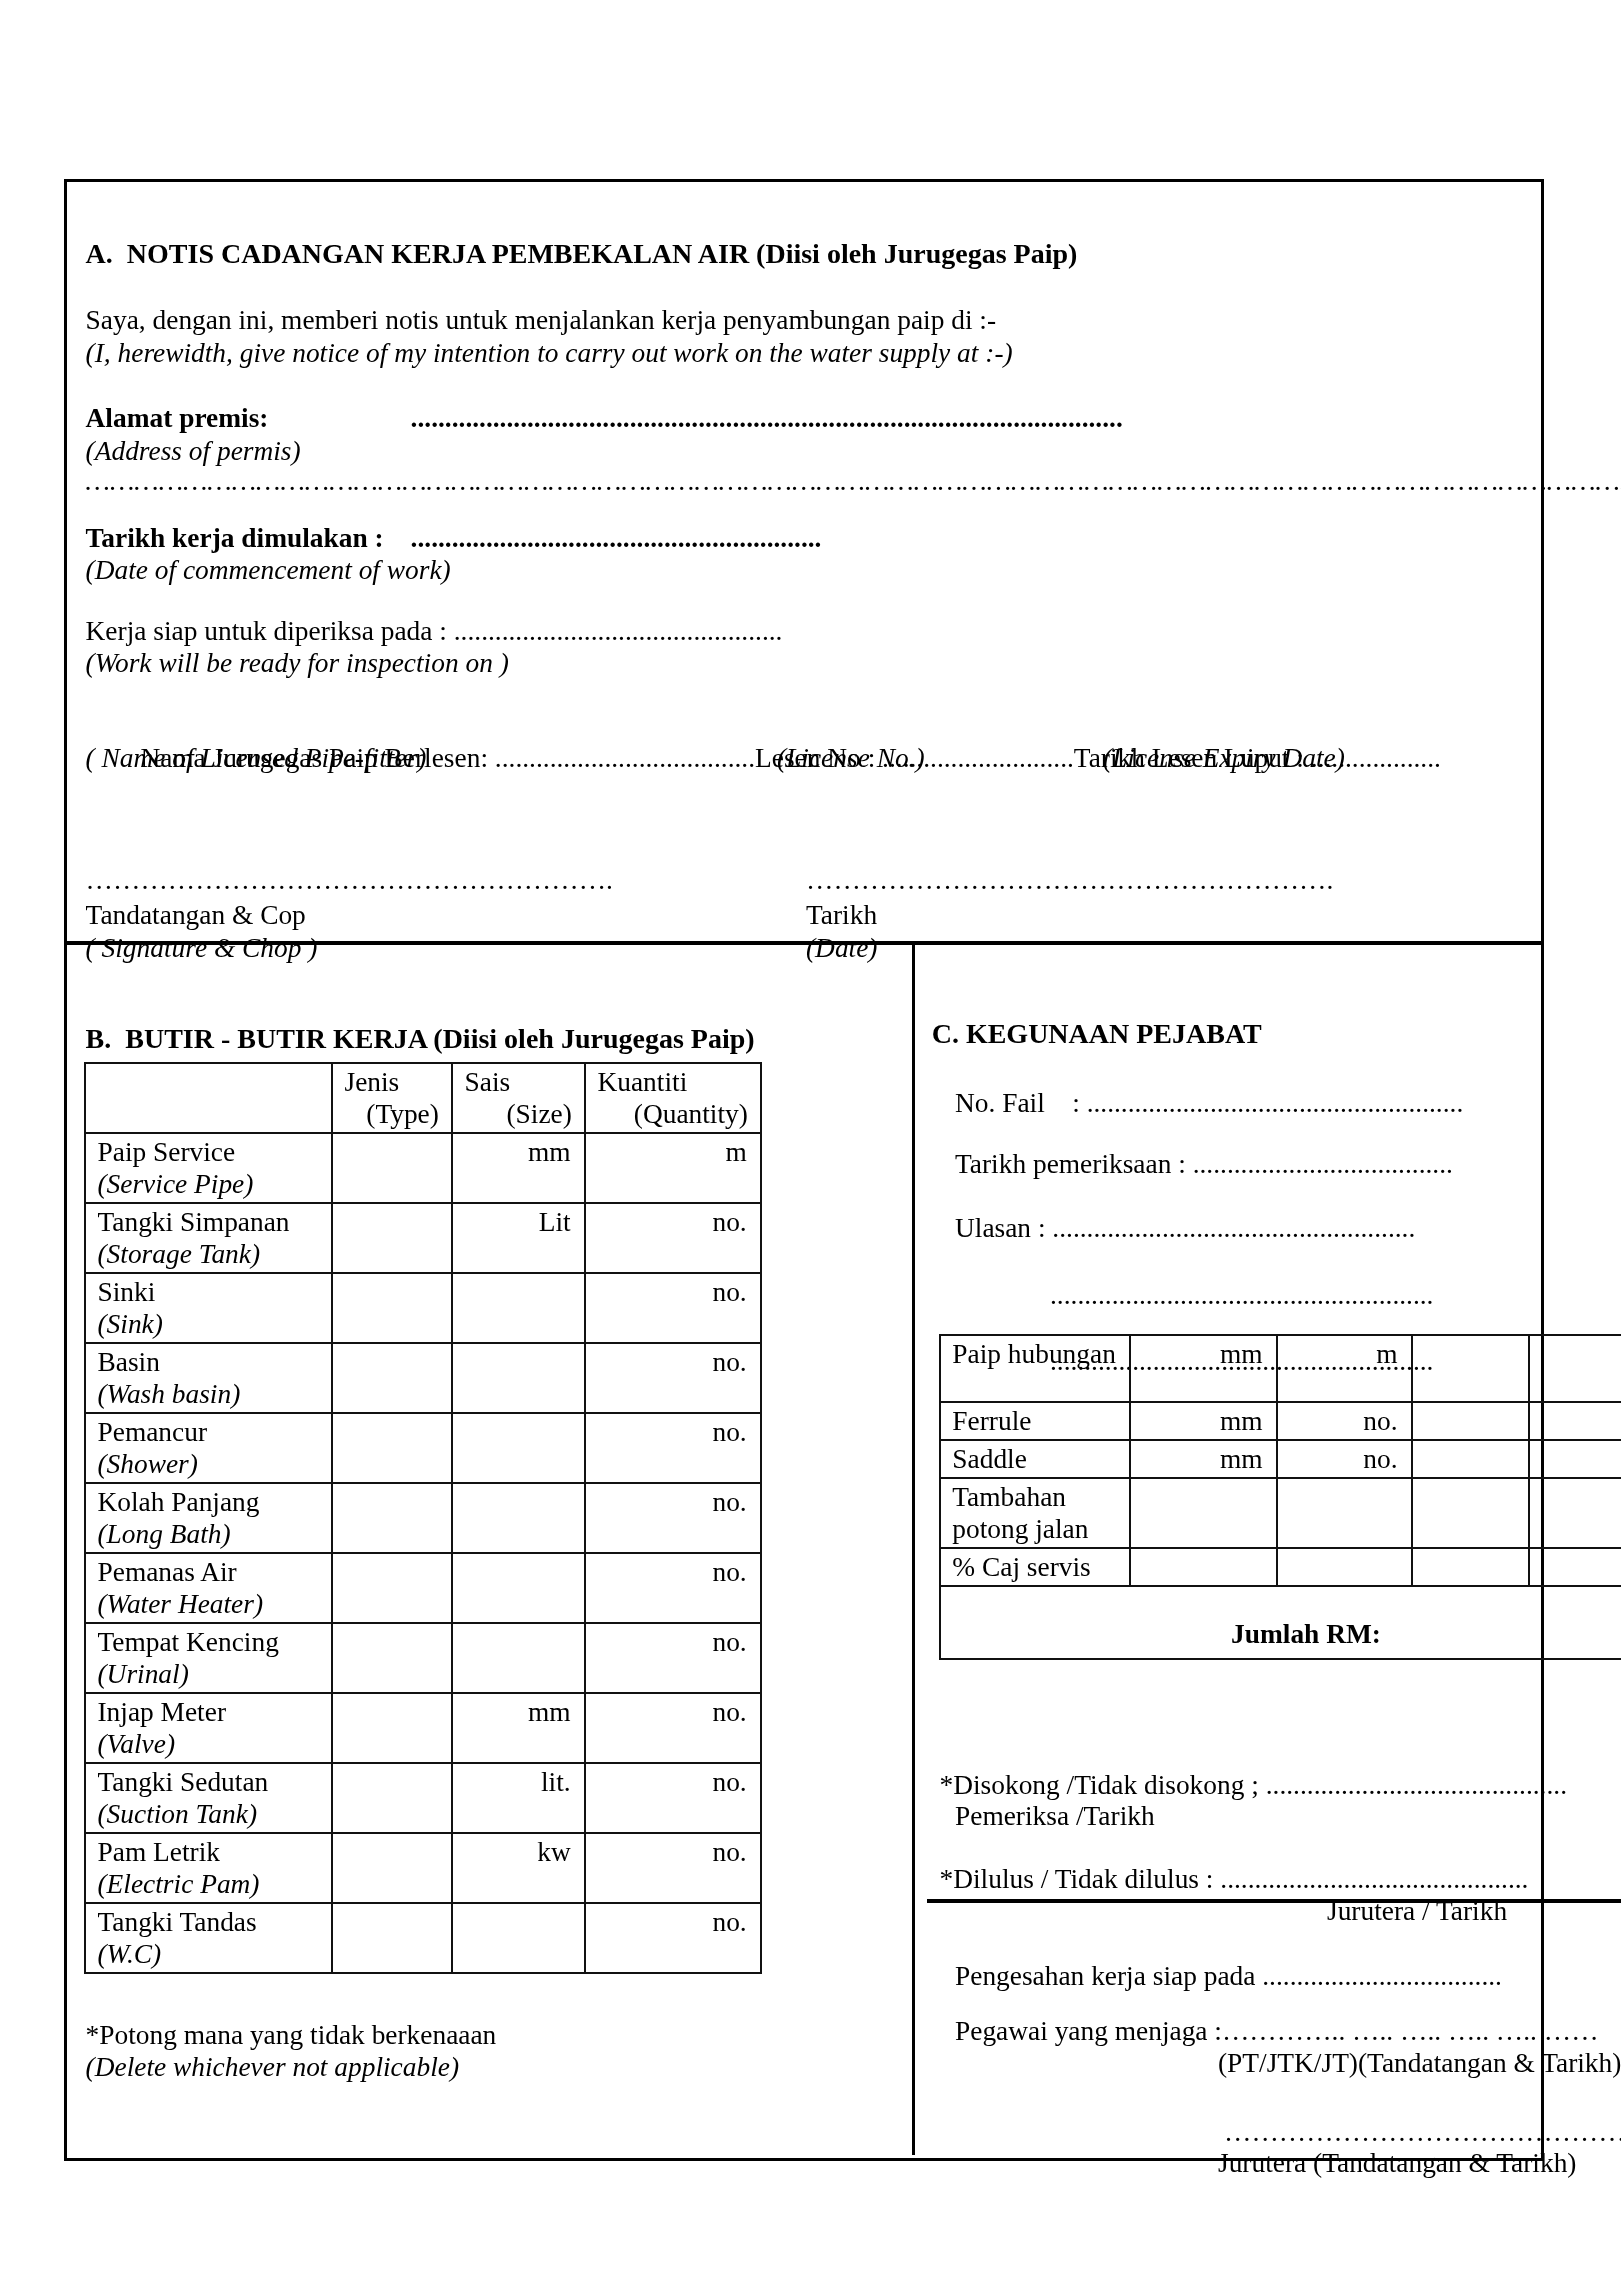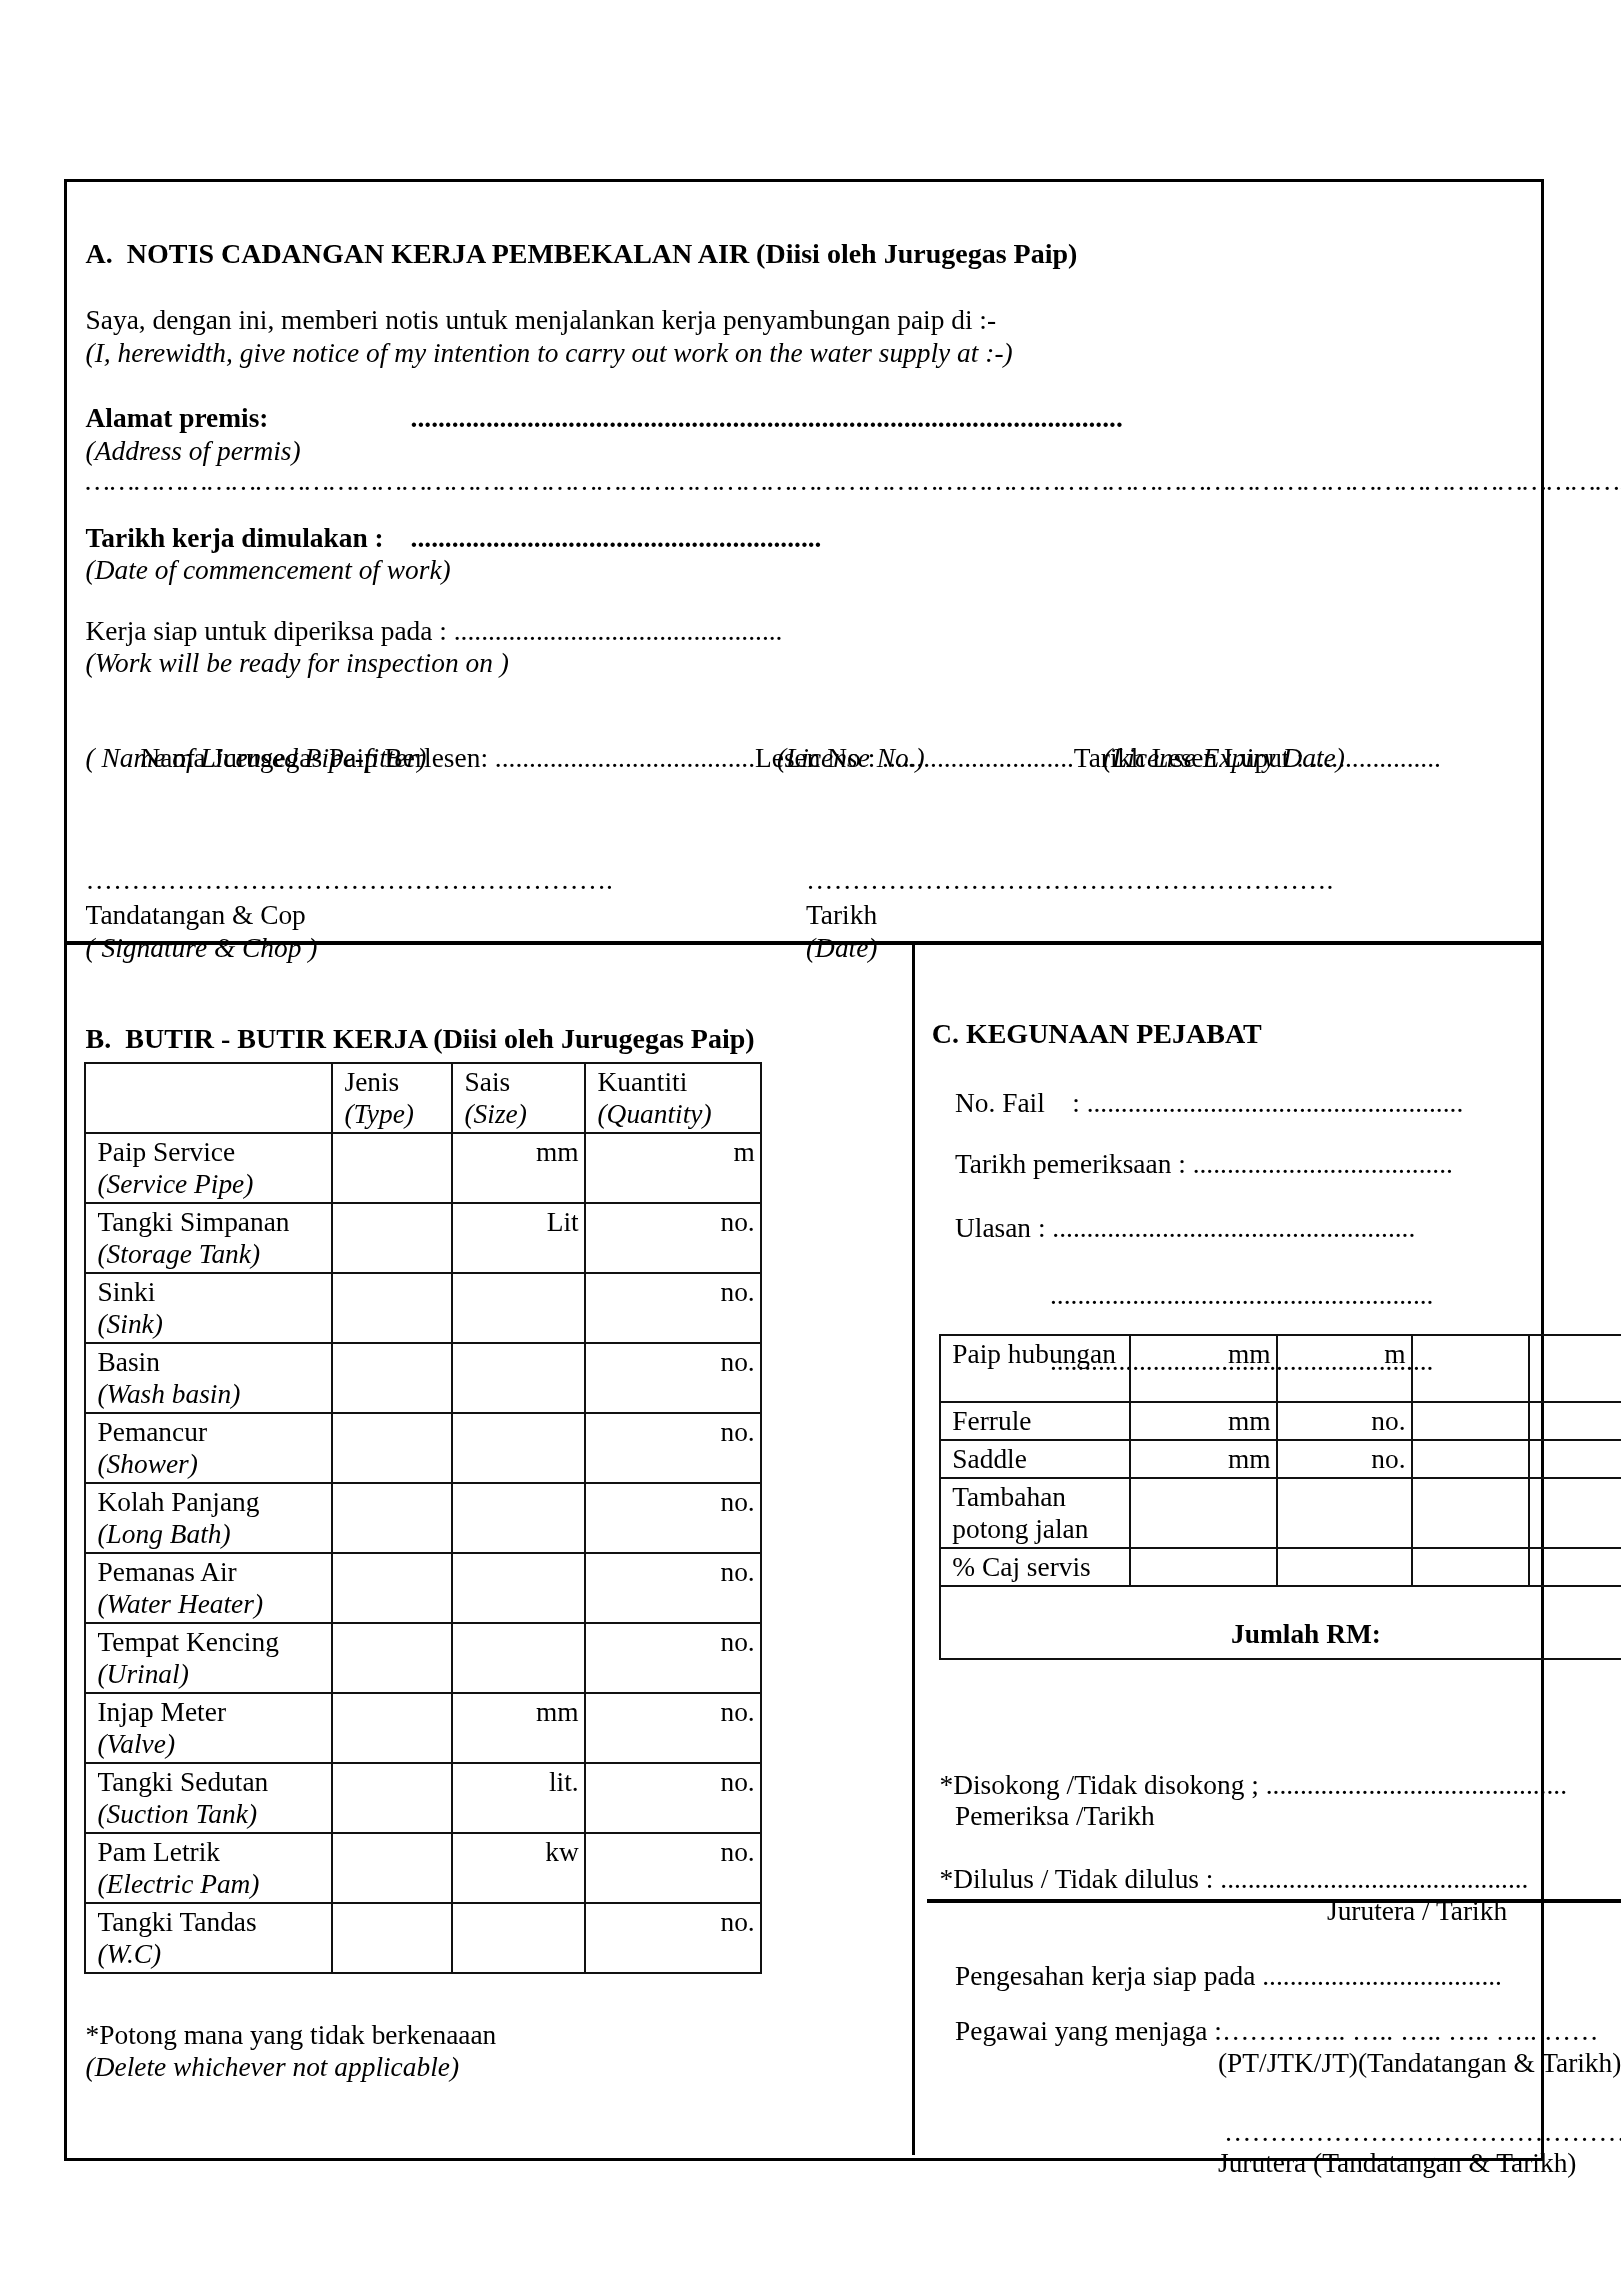--- a/index.html
+++ b/index.html
@@ -10,23 +10,23 @@
   .section-bc{position:relative;display:flex;width:100%;height:1210px;}
   .panel-b{position:relative;width:848px;border-right:3.9px solid #000;box-sizing:border-box;}
   .panel-c{position:relative;flex:1;}
   .abs{position:absolute;white-space:pre;font-size:27.4px;line-height:32px;margin-top:40px;}
   .b{font-weight:bold;font-size:28px;}
   .it{font-style:italic;}
   .row-flex{display:flex;font-weight:bold;}
   .lbl-tab{display:inline-block;width:325px;}
   .tbl{border-collapse:collapse;table-layout:fixed;position:absolute;}
   .tbl td{border:2px solid #111;vertical-align:top;padding:2px 11.8px 2px 11.8px;font-size:27.4px;line-height:32px;overflow:hidden;}
-  .tbl .unit{text-align:right;padding-right:5px;}
+  .tbl .unit{text-align:right;padding-right:13px;}
   .h66 td{height:61px;}
-  .hdr-sub{font-style:italic;}
+  .hdr-sub{text-align:right;}
   .jumlah{text-align:center;vertical-align:bottom !important;font-weight:bold;font-size:29px;padding-bottom:7.8px !important;}
   .thickline{position:absolute;height:3.9px;background:#000;}
 </style>
 </head>
 <body>
 
 <div class="page">
   <div class="form-box">
 
     <div class="section-a">

